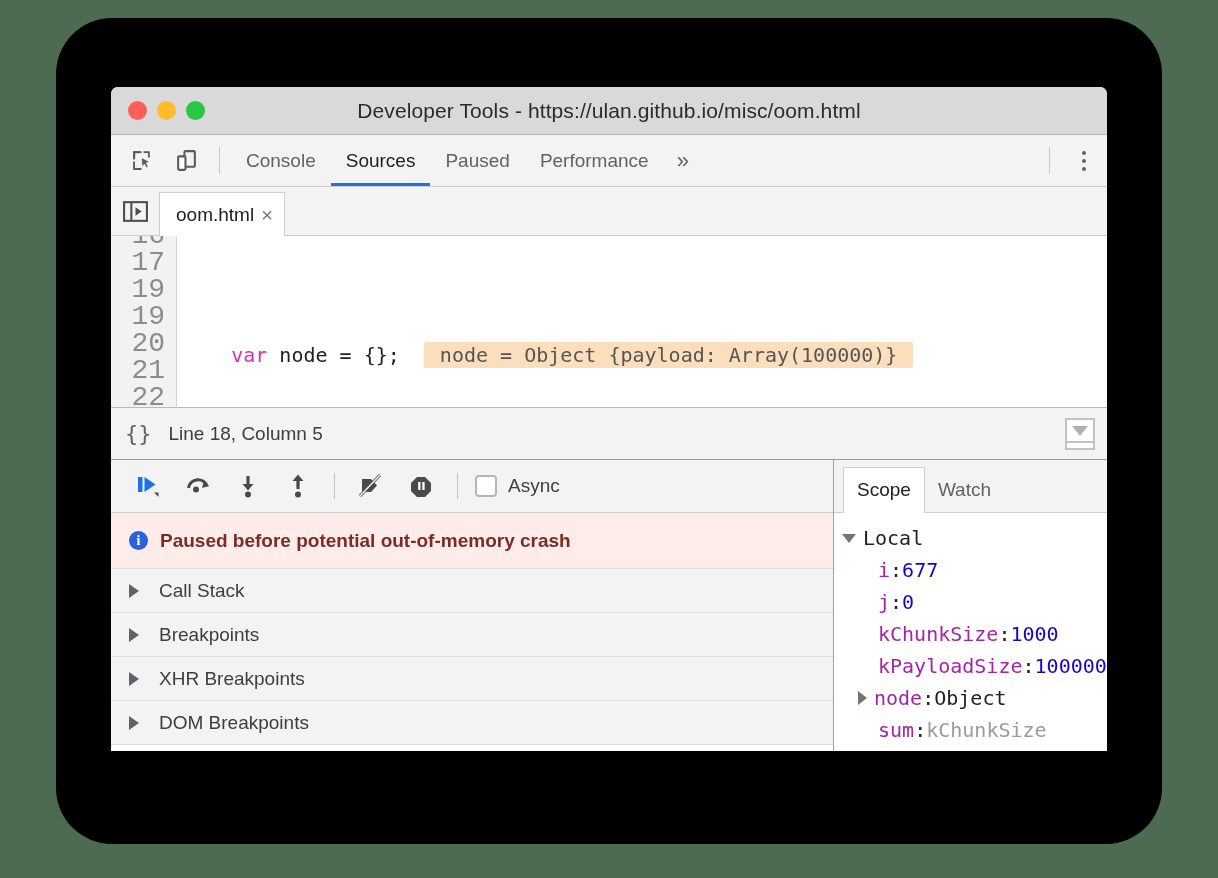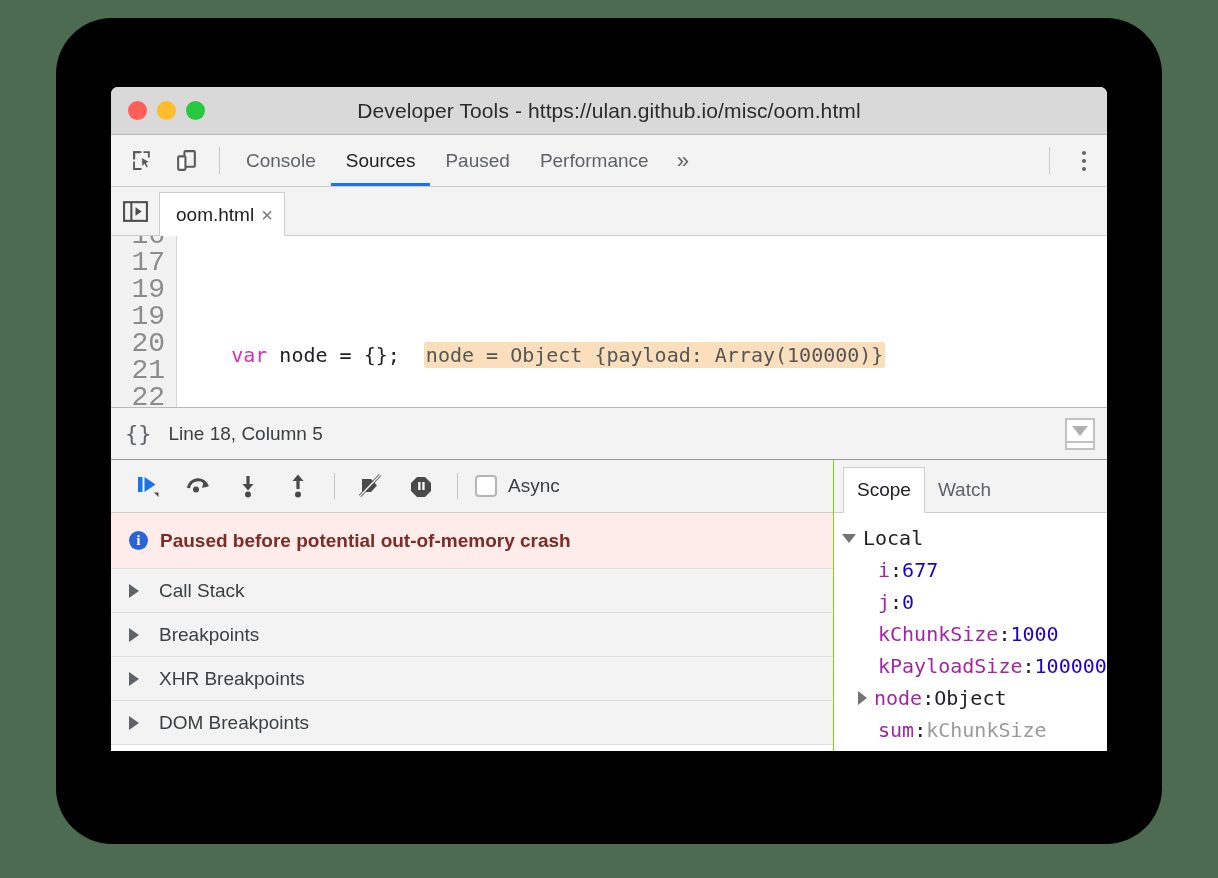--- a/index.html
+++ b/index.html
@@ -176,21 +176,21 @@
   }
   .cline {
     height: 27px; line-height: 27px;
     padding-left: 6px;
     position: relative;
   }
   .kw  { color: #d72fb0; }
   .hint {
     background: #fbdfbd;
     color: #555555;
-    padding: 1px 2px;
+    padding: 1px 16px;
     border-radius: 2px;
     text-align: center;
   }
   
   #codescroll { margin-top: -14px; }
   #gutterscroll { margin-top: -14px; }
 
   
   #editor-status {
     height: 52px;

